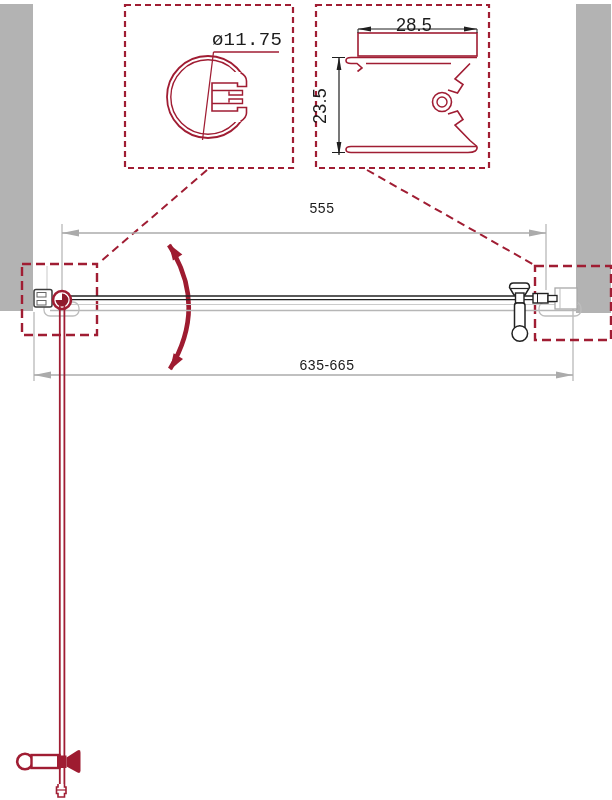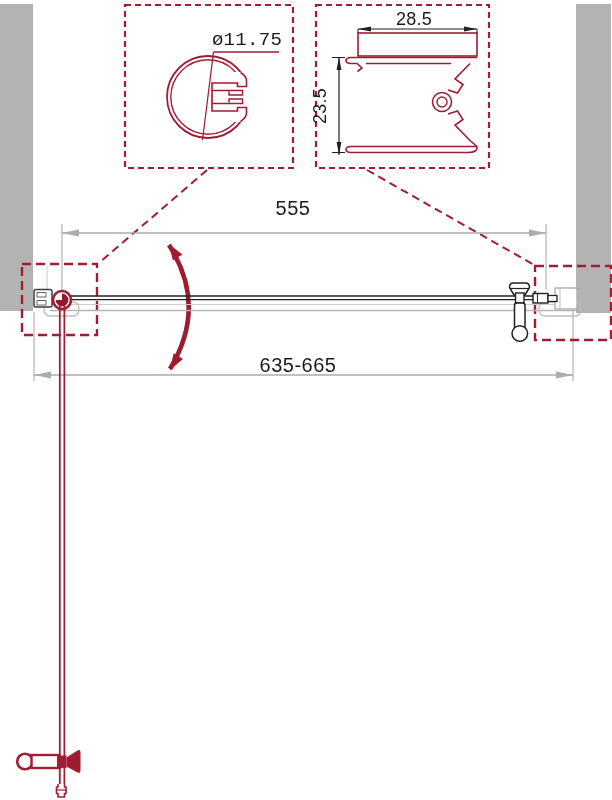--- a/index.html
+++ b/index.html
@@ -6,21 +6,21 @@
   .stage{
     position:relative;width:612px;height:800px;background:#ffffff;overflow:hidden;
     font-family:"Liberation Sans", sans-serif;
   }
   .stage svg{position:absolute;left:0;top:0;}
   .lbl{
     position:absolute;color:#1c1c1c;white-space:nowrap;
     transform:translate(-50%,-50%);line-height:1;
   }
   .lbl.rot{transform:translate(-50%,-50%) rotate(-90deg);}
-  .dim-main{font-size:20px;letter-spacing:0.5px;}
+  .dim-main{font-size:14px;letter-spacing:0.5px;margin-left:29px;}
   .dim-detail{font-size:18px;letter-spacing:0.3px;}
   .dim-dia{font-size:19px;letter-spacing:0.3px;font-family:Liberation Mono, monospace;}
 
   .dashbox{fill:none;stroke:#a01d33;stroke-width:2.2;stroke-dasharray:6 4;}
   .dashbox2{fill:none;stroke:#a01d33;stroke-width:2.4;stroke-dasharray:9 5;}
   .leader{stroke:#a01d33;stroke-width:2;stroke-dasharray:8 5;fill:none;}
   .red{stroke:#a01d33;fill:none;}
   .redfill{fill:#9e1b30;stroke:none;}
   .blackline{stroke:#1f1f1f;fill:none;}
   .blackfill{fill:#1f1f1f;stroke:none;}
@@ -155,15 +155,15 @@
     <g>
       <path class="red" style="stroke-width:1.6" d="M58,784 L58,787 L56.5,787 L56.5,793.5 L58,793.5 L58,797 L64.5,797 L64.5,793.5 L66,793.5 L66,787 L64.5,787 L64.5,784"></path>
       <line class="red" style="stroke-width:1.2" x1="56.5" y1="790" x2="66" y2="790"></line>
     </g>
   </g>
 </svg>
 
   <div class="lbl dim-main" style="left:293px;top:208px;">555</div>
   <div class="lbl dim-main" style="left:298px;top:365px;">635-665</div>
   <div class="lbl dim-dia" style="left:247px;top:40px;">ø11.75</div>
-  <div class="lbl dim-detail" style="left:414px;top:19px;text-align:right;">28.5</div>
+  <div class="lbl dim-detail" style="left:414px;top:25px;text-align:right;">28.5</div>
   <div class="lbl dim-detail rot" style="left:320px;top:106px;">23.5</div>
 </div>
 
 </body></html>

